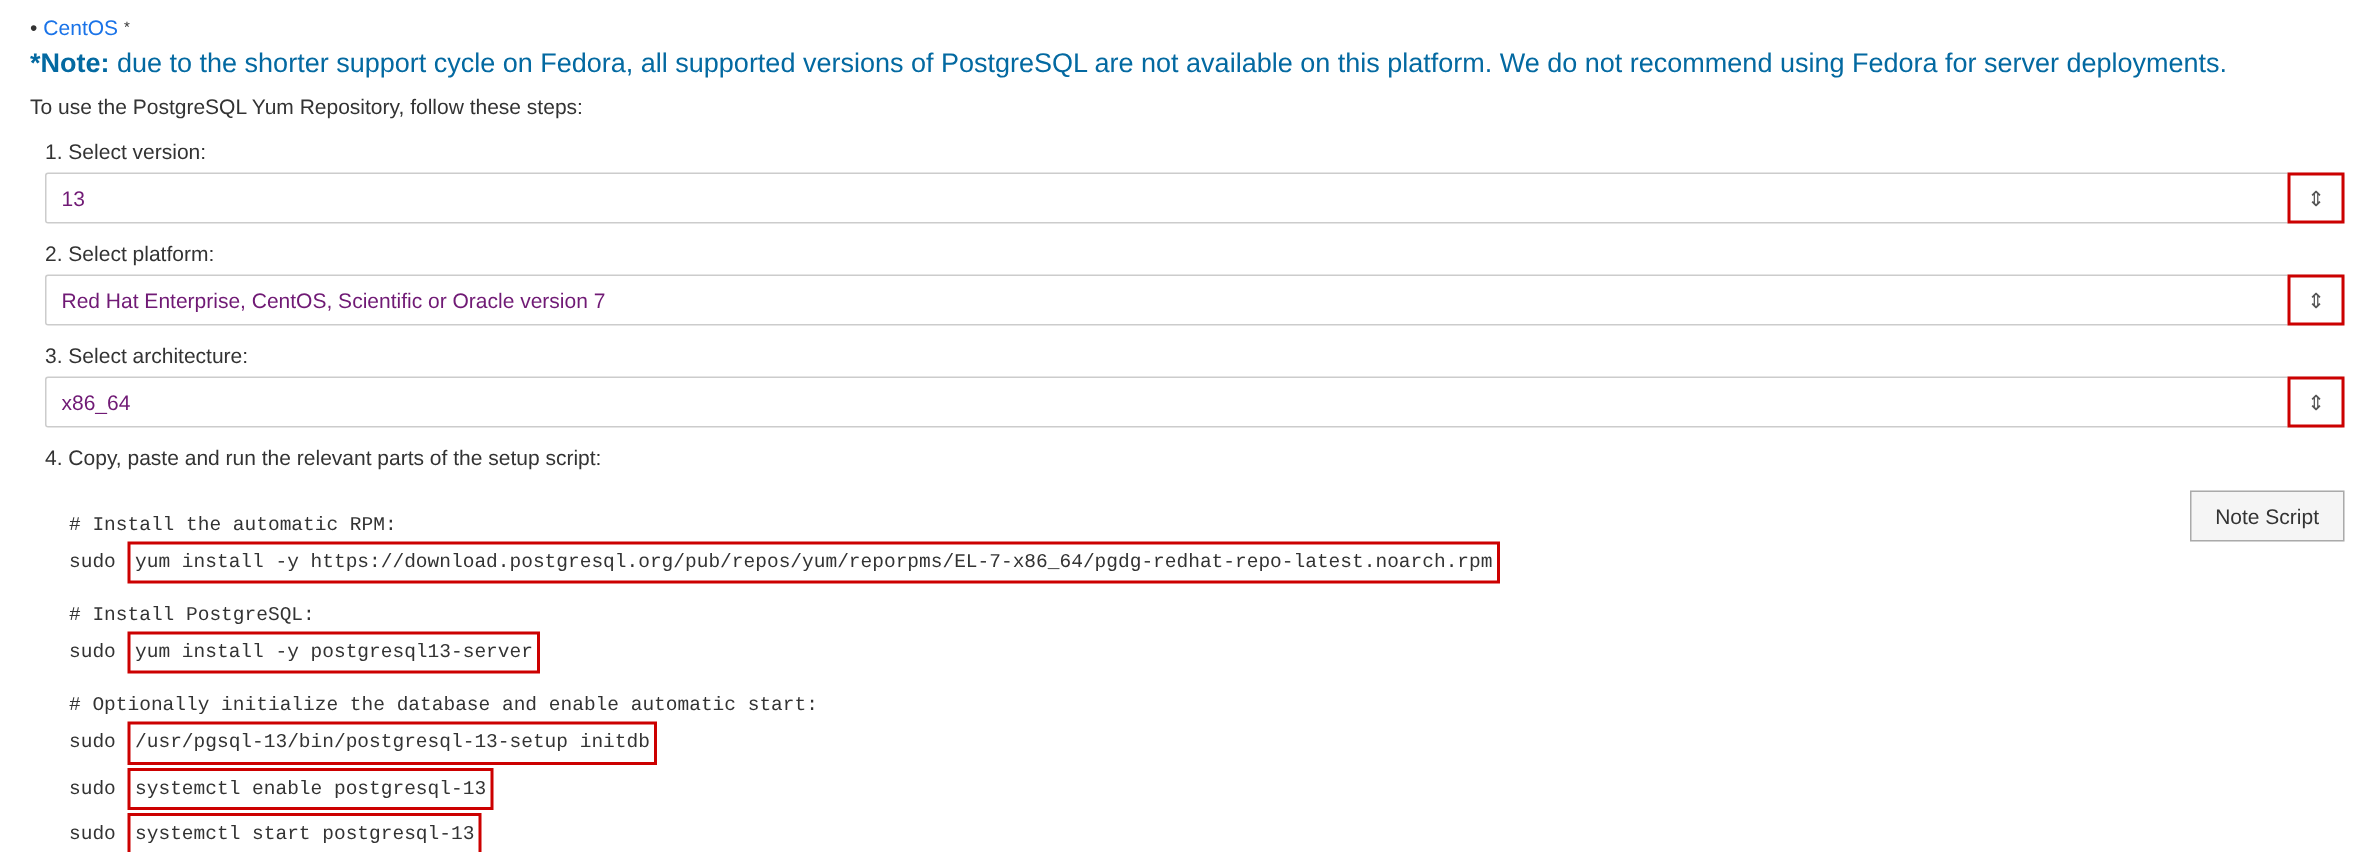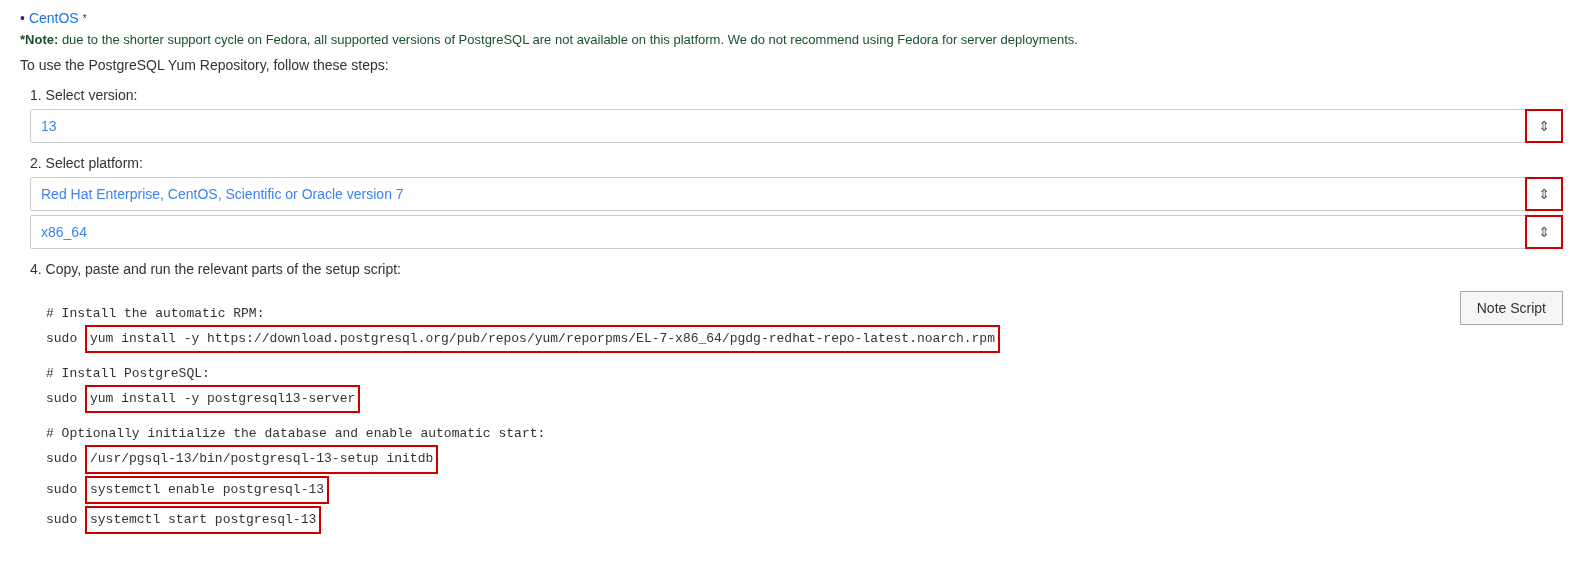--- a/index.html
+++ b/index.html
@@ -19,22 +19,22 @@
     .bullet-item a {
       color: #1a73e8;
       text-decoration: none;
     }
     .superscript {
       font-size: 10px;
       vertical-align: super;
     }
     .note {
       margin: 6px 0 10px 0;
-      font-size: 13px;
-      color: #14532d;
+      font-size: 18px;
+      color: #0369a1;
     }
     .note strong {
       font-weight: bold;
     }
     .intro {
       margin-bottom: 14px;
       font-size: 14px;
     }
     .step-label {
       font-size: 14px;
@@ -48,21 +48,21 @@
     }
     .select-wrapper select {
       width: 100%;
       padding: 8px 40px 8px 10px;
       border: 1px solid #ccc;
       border-radius: 2px;
       appearance: none;
       -webkit-appearance: none;
       font-size: 14px;
       background: #fff;
-      color: #3b82f6;
+      color: #701a75;
       cursor: pointer;
     }
     .select-arrow-box {
       position: absolute;
       right: 0;
       top: 0;
       bottom: 0;
       width: 38px;
       border: 2px solid #c00;
       display: flex;
@@ -169,20 +169,24 @@
   <div class="select-wrapper">
     <select>
       <option selected="">Red Hat Enterprise, CentOS, Scientific or Oracle version 7</option>
       <option>Red Hat Enterprise, CentOS, Scientific or Oracle version 8</option>
       <option>Fedora 33</option>
       <option>Fedora 34</option>
     </select>
     <div class="select-arrow-box"></div>
   </div>
 
+  <div class="step-label">
+    <span>3.</span>
+    <span>Select architecture:</span>
+  </div>
   <div class="select-wrapper">
     <select>
       <option selected="">x86_64</option>
       <option>aarch64</option>
       <option>ppc64le</option>
       <option>s390x</option>
     </select>
     <div class="select-arrow-box"></div>
   </div>
 

